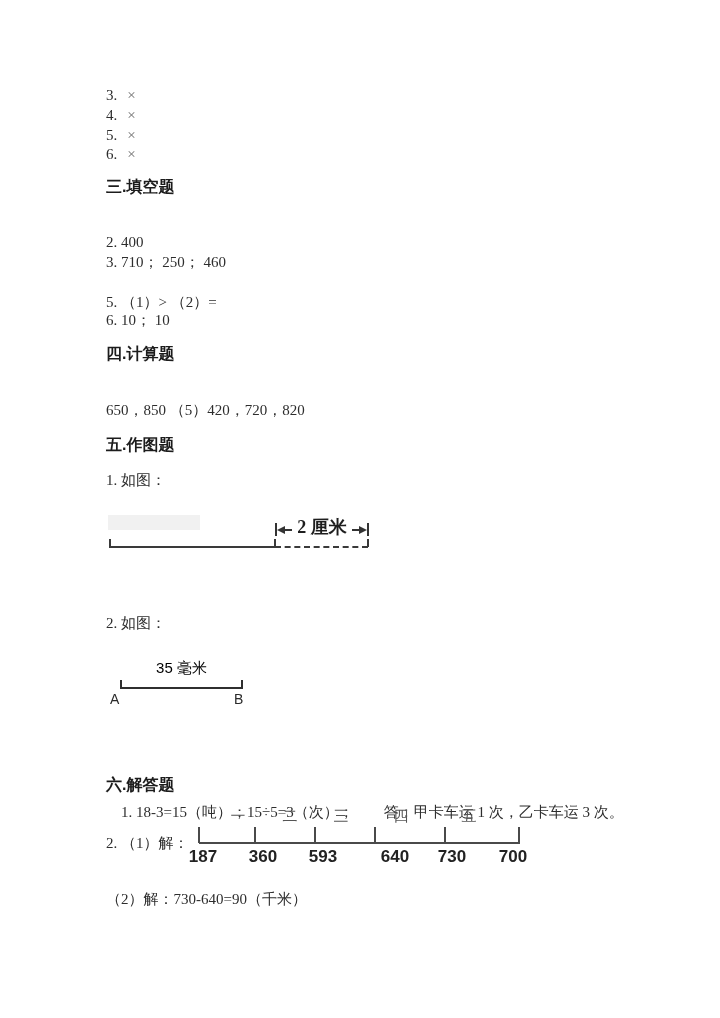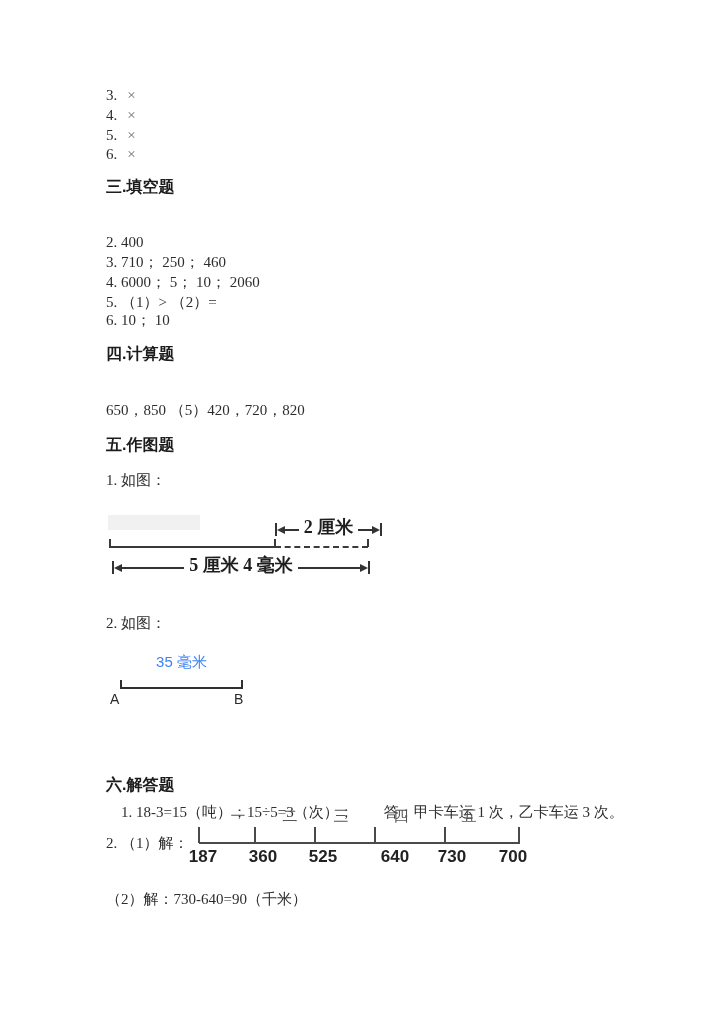--- a/index.html
+++ b/index.html
@@ -30,31 +30,31 @@
   .artifact{position:absolute;left:13px;top:2px;width:92px;height:15px;background:#f1f1f1;}
   .dim{position:absolute;display:flex;align-items:center;height:15px;}
   .dim .tick{width:2px;height:13px;background:#333;flex:0 0 auto;}
   .dim .shaft{flex:1 1 0;height:0;border-top:2px solid #333;}
   .dim .al{width:0;height:0;border-top:4px solid transparent;border-bottom:4px solid transparent;
            border-right:8px solid #333;flex:0 0 auto;}
   .dim .ar{width:0;height:0;border-top:4px solid transparent;border-bottom:4px solid transparent;
            border-left:8px solid #333;flex:0 0 auto;}
   .dim .dtext{flex:0 0 auto;padding:0 5px;font-size:18px;font-weight:700;line-height:15px;
               color:#1e1e1e;transform:translateY(-2px);white-space:pre;}
-  #dimTop{left:180px;top:9px;width:107px;}
+  #dimTop{left:180px;top:9px;width:94px;}
   #dimBottom{left:17px;top:47px;width:258px;}
   .segSolid{position:absolute;left:14px;top:33px;width:166px;border-top:2px solid #3a3a3a;}
   .segDash{position:absolute;left:180px;top:33px;width:93px;border-top:2px dashed #3a3a3a;}
   .ut{position:absolute;top:26px;width:2px;height:8px;background:#3a3a3a;}
   .ut1{left:14px}.ut2{left:179px}.ut3{left:272px}
 
   
   #diag2{position:absolute;left:108px;top:652px;width:150px;height:60px;}
-  .d2label{position:absolute;left:12px;top:1px;width:123px;text-align:center;font-size:15px;
-           font-family:"Liberation Sans","DejaVu Sans",sans-serif;color:#3b82f6;}
+  .d2label{position:absolute;left:12px;top:7px;width:123px;text-align:center;font-size:15px;
+           font-family:"Liberation Sans","DejaVu Sans",sans-serif;color:#000000;}
   .d2line{position:absolute;left:12px;top:35px;width:123px;border-top:2px solid #2f2f2f;}
   .d2t{position:absolute;top:28px;width:2px;height:8px;background:#2f2f2f;}
   .d2tl{left:12px}.d2tr{left:133px}
   .pPt{position:absolute;top:39px;font-size:14px;
        font-family:"Liberation Sans","DejaVu Sans",sans-serif;color:#2a2a2a;}
   .pA{left:2px}.pB{left:126px}
 
   
   #numline{position:absolute;left:185px;top:803px;width:380px;height:68px;}
   .nlLine{position:absolute;left:14px;top:39px;width:321px;border-top:2px solid #4a4a4a;}
@@ -72,21 +72,20 @@
 <div class="page">
 
   <div class="t j0"><span>3.</span><span class="mark">×</span></div>
   <div class="t j1"><span>4.</span><span class="mark">×</span></div>
   <div class="t j2"><span>5.</span><span class="mark">×</span></div>
   <div class="t j3"><span>6.</span><span class="mark">×</span></div>
 
   <div class="h hFill">三.填空题</div>
   <div class="t f1">2. 400</div>
   <div class="t f2">3. 710； 250； 460</div>
-  <div class="t f3">4. 6000； 5； 10； 2060</div>
   <div class="t f4">5. （1）&gt; （2）=</div>
   <div class="t f5">6. 10； 10</div>
 
   <div class="h hCalc">四.计算题</div>
   <div class="t c1">650，850 （5）420，720，820</div>
 
   <div class="h hDraw">五.作图题</div>
   <div class="t dl1">1. 如图：</div>
 
   <div id="diag1">
@@ -98,29 +97,20 @@
       <span class="dtext">2 厘米</span>
       <span class="shaft"></span>
       <span class="ar"></span>
       <span class="tick"></span>
     </div>
     <div class="ut ut1"></div>
     <div class="ut ut2"></div>
     <div class="ut ut3"></div>
     <div class="segSolid"></div>
     <div class="segDash"></div>
-    <div class="dim" id="dimBottom">
-      <span class="tick"></span>
-      <span class="al"></span>
-      <span class="shaft"></span>
-      <span class="dtext">5 厘米 4 毫米</span>
-      <span class="shaft"></span>
-      <span class="ar"></span>
-      <span class="tick"></span>
-    </div>
   </div>
 
   <div class="t dl2">2. 如图：</div>
 
   <div id="diag2">
     <div class="d2label">35 毫米</div>
     <div class="d2t d2tl"></div>
     <div class="d2t d2tr"></div>
     <div class="d2line"></div>
     <div class="pPt pA">A</div>
@@ -142,21 +132,21 @@
     <div class="nlInt ni4">五</div>
     <div class="nlTick nk0"></div>
     <div class="nlTick nk1"></div>
     <div class="nlTick nk2"></div>
     <div class="nlTick nk3"></div>
     <div class="nlTick nk4"></div>
     <div class="nlTick nk5"></div>
     <div class="nlLine"></div>
     <div class="nlNum nn0">187</div>
     <div class="nlNum nn1">360</div>
-    <div class="nlNum nn2">525</div>
+    <div class="nlNum nn2">593</div>
     <div class="nlNum nn3">640</div>
     <div class="nlNum nn4">730</div>
     <div class="nlNum nn5">700</div>
   </div>
 
   <div class="t s2b">（2）解：730-640=90（千米）</div>
 
 </div>
 
 </body></html>

